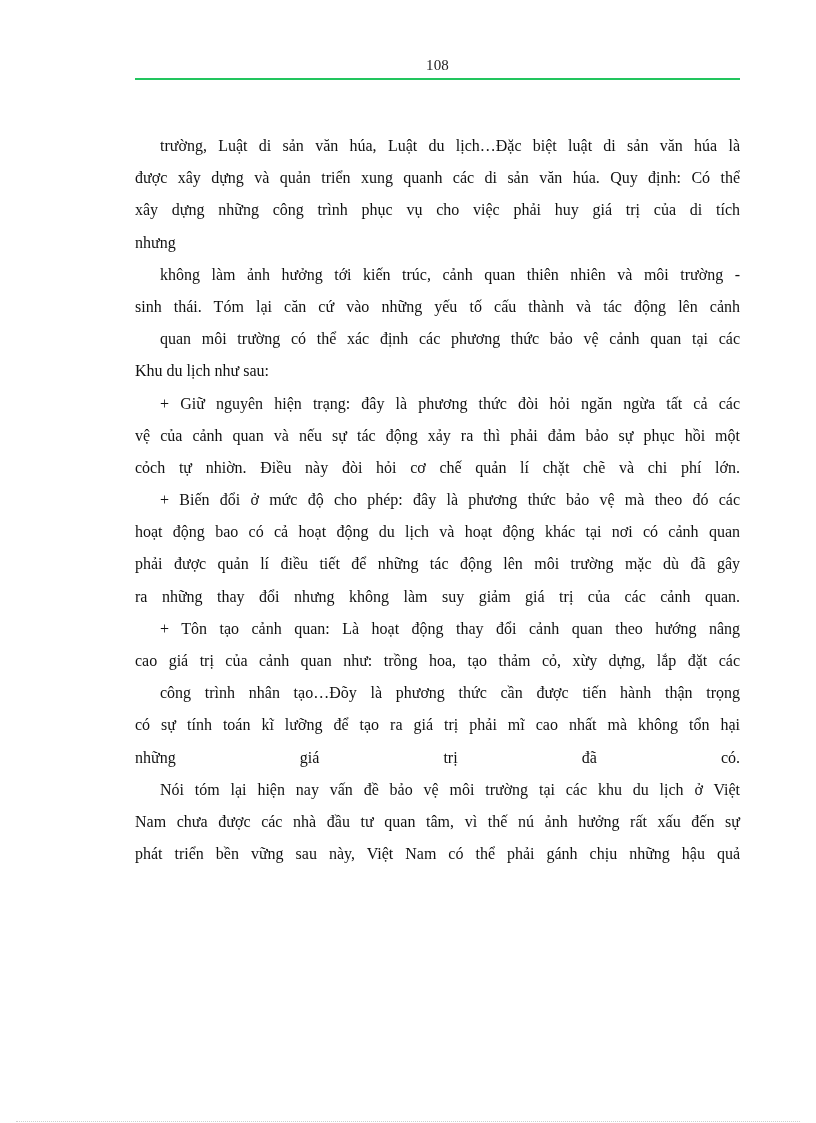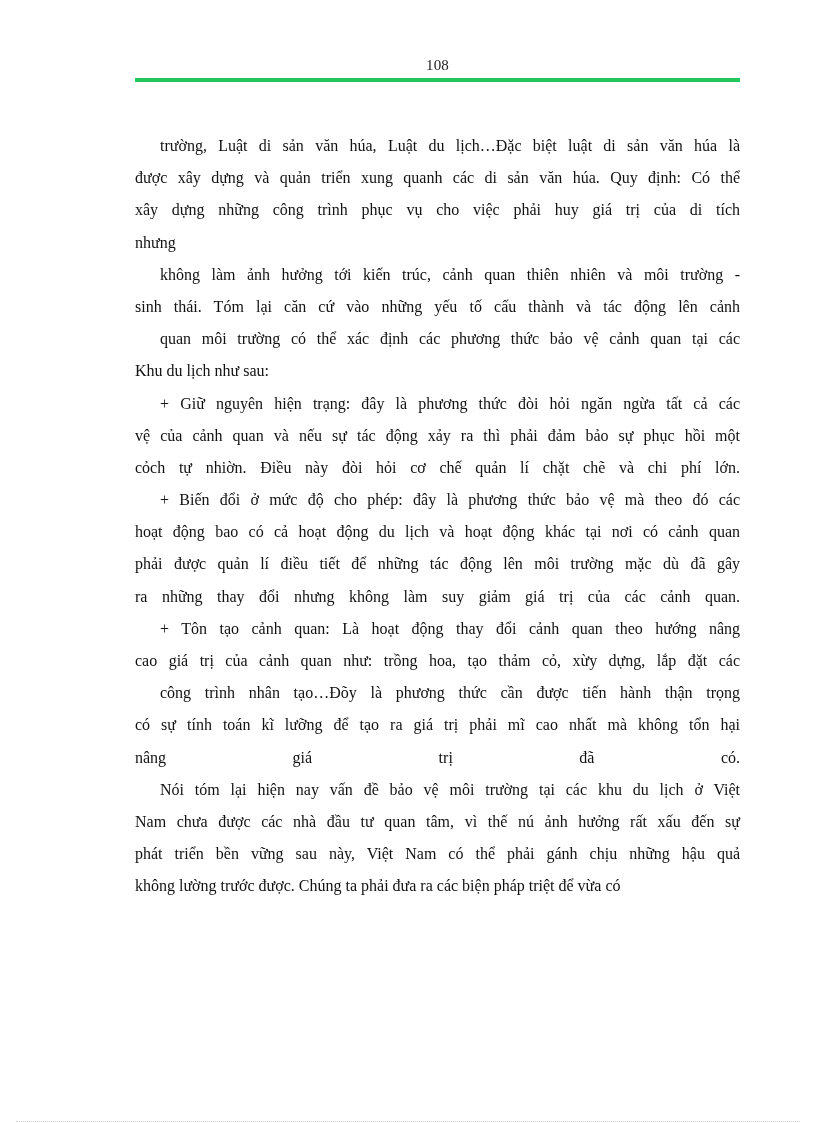--- a/index.html
+++ b/index.html
@@ -14,21 +14,21 @@
       overflow: hidden;
       font-family: "Liberation Serif", "DejaVu Serif", serif;
       color: #111111;
     }
     .page-header {
       position: absolute;
       left: 135px;
       top: 56px;
       width: 605px;
       height: 22px;
-      border-bottom: 4px solid #22c55e;
+      border-bottom: 2px solid #22c55e;
     }
     .page-number {
       position: absolute;
       left: 0;
       right: 0;
       top: 1px;
       text-align: center;
       font-size: 15px;
       color: #222;
       letter-spacing: 0.2px;
@@ -78,20 +78,19 @@
     <div class="line">vệ của cảnh quan và nếu sự tác động xảy ra thì phải đảm bảo sự phục hồi một</div>
     <div class="line">cỏch tự nhiờn. Điều này đòi hỏi cơ chế quản lí chặt chẽ và chi phí lớn.</div>
     <div class="line indent">+ Biến đổi ở mức độ cho phép: đây là phương thức bảo vệ mà theo đó các</div>
     <div class="line">hoạt động bao có cả hoạt động du lịch và hoạt động khác tại nơi có cảnh quan</div>
     <div class="line">phải được quản lí điều tiết để những tác động lên môi trường mặc dù đã gây</div>
     <div class="line">ra những thay đổi nhưng không làm suy giảm giá trị của các cảnh quan.</div>
     <div class="line indent">+ Tôn tạo cảnh quan: Là hoạt động thay đổi cảnh quan theo hướng nâng</div>
     <div class="line">cao giá trị của cảnh quan như: trồng hoa, tạo thảm cỏ, xừy dựng, lắp đặt các</div>
     <div class="line indent">công trình nhân tạo…Đõy là phương thức cần được tiến hành thận trọng</div>
     <div class="line">có sự tính toán kĩ lưỡng để tạo ra giá trị phải mĩ cao nhất mà không tổn hại</div>
-    <div class="line">nâng giá trị đã có.</div>
+    <div class="line">những giá trị đã có.</div>
     <div class="line indent">Nói tóm lại hiện nay vấn đề bảo vệ môi trường tại các khu du lịch ở Việt</div>
     <div class="line">Nam chưa được các nhà đầu tư quan tâm, vì thế nú ảnh hưởng rất xấu đến sự</div>
     <div class="line">phát triển bền vững sau này, Việt Nam có thể phải gánh chịu những hậu quả</div>
-    <div class="line last">không lường trước được. Chúng ta phải đưa ra các biện pháp triệt để vừa có</div>
   </div>
 
 <div class="bottom-dots"></div>
 
 </body></html>

